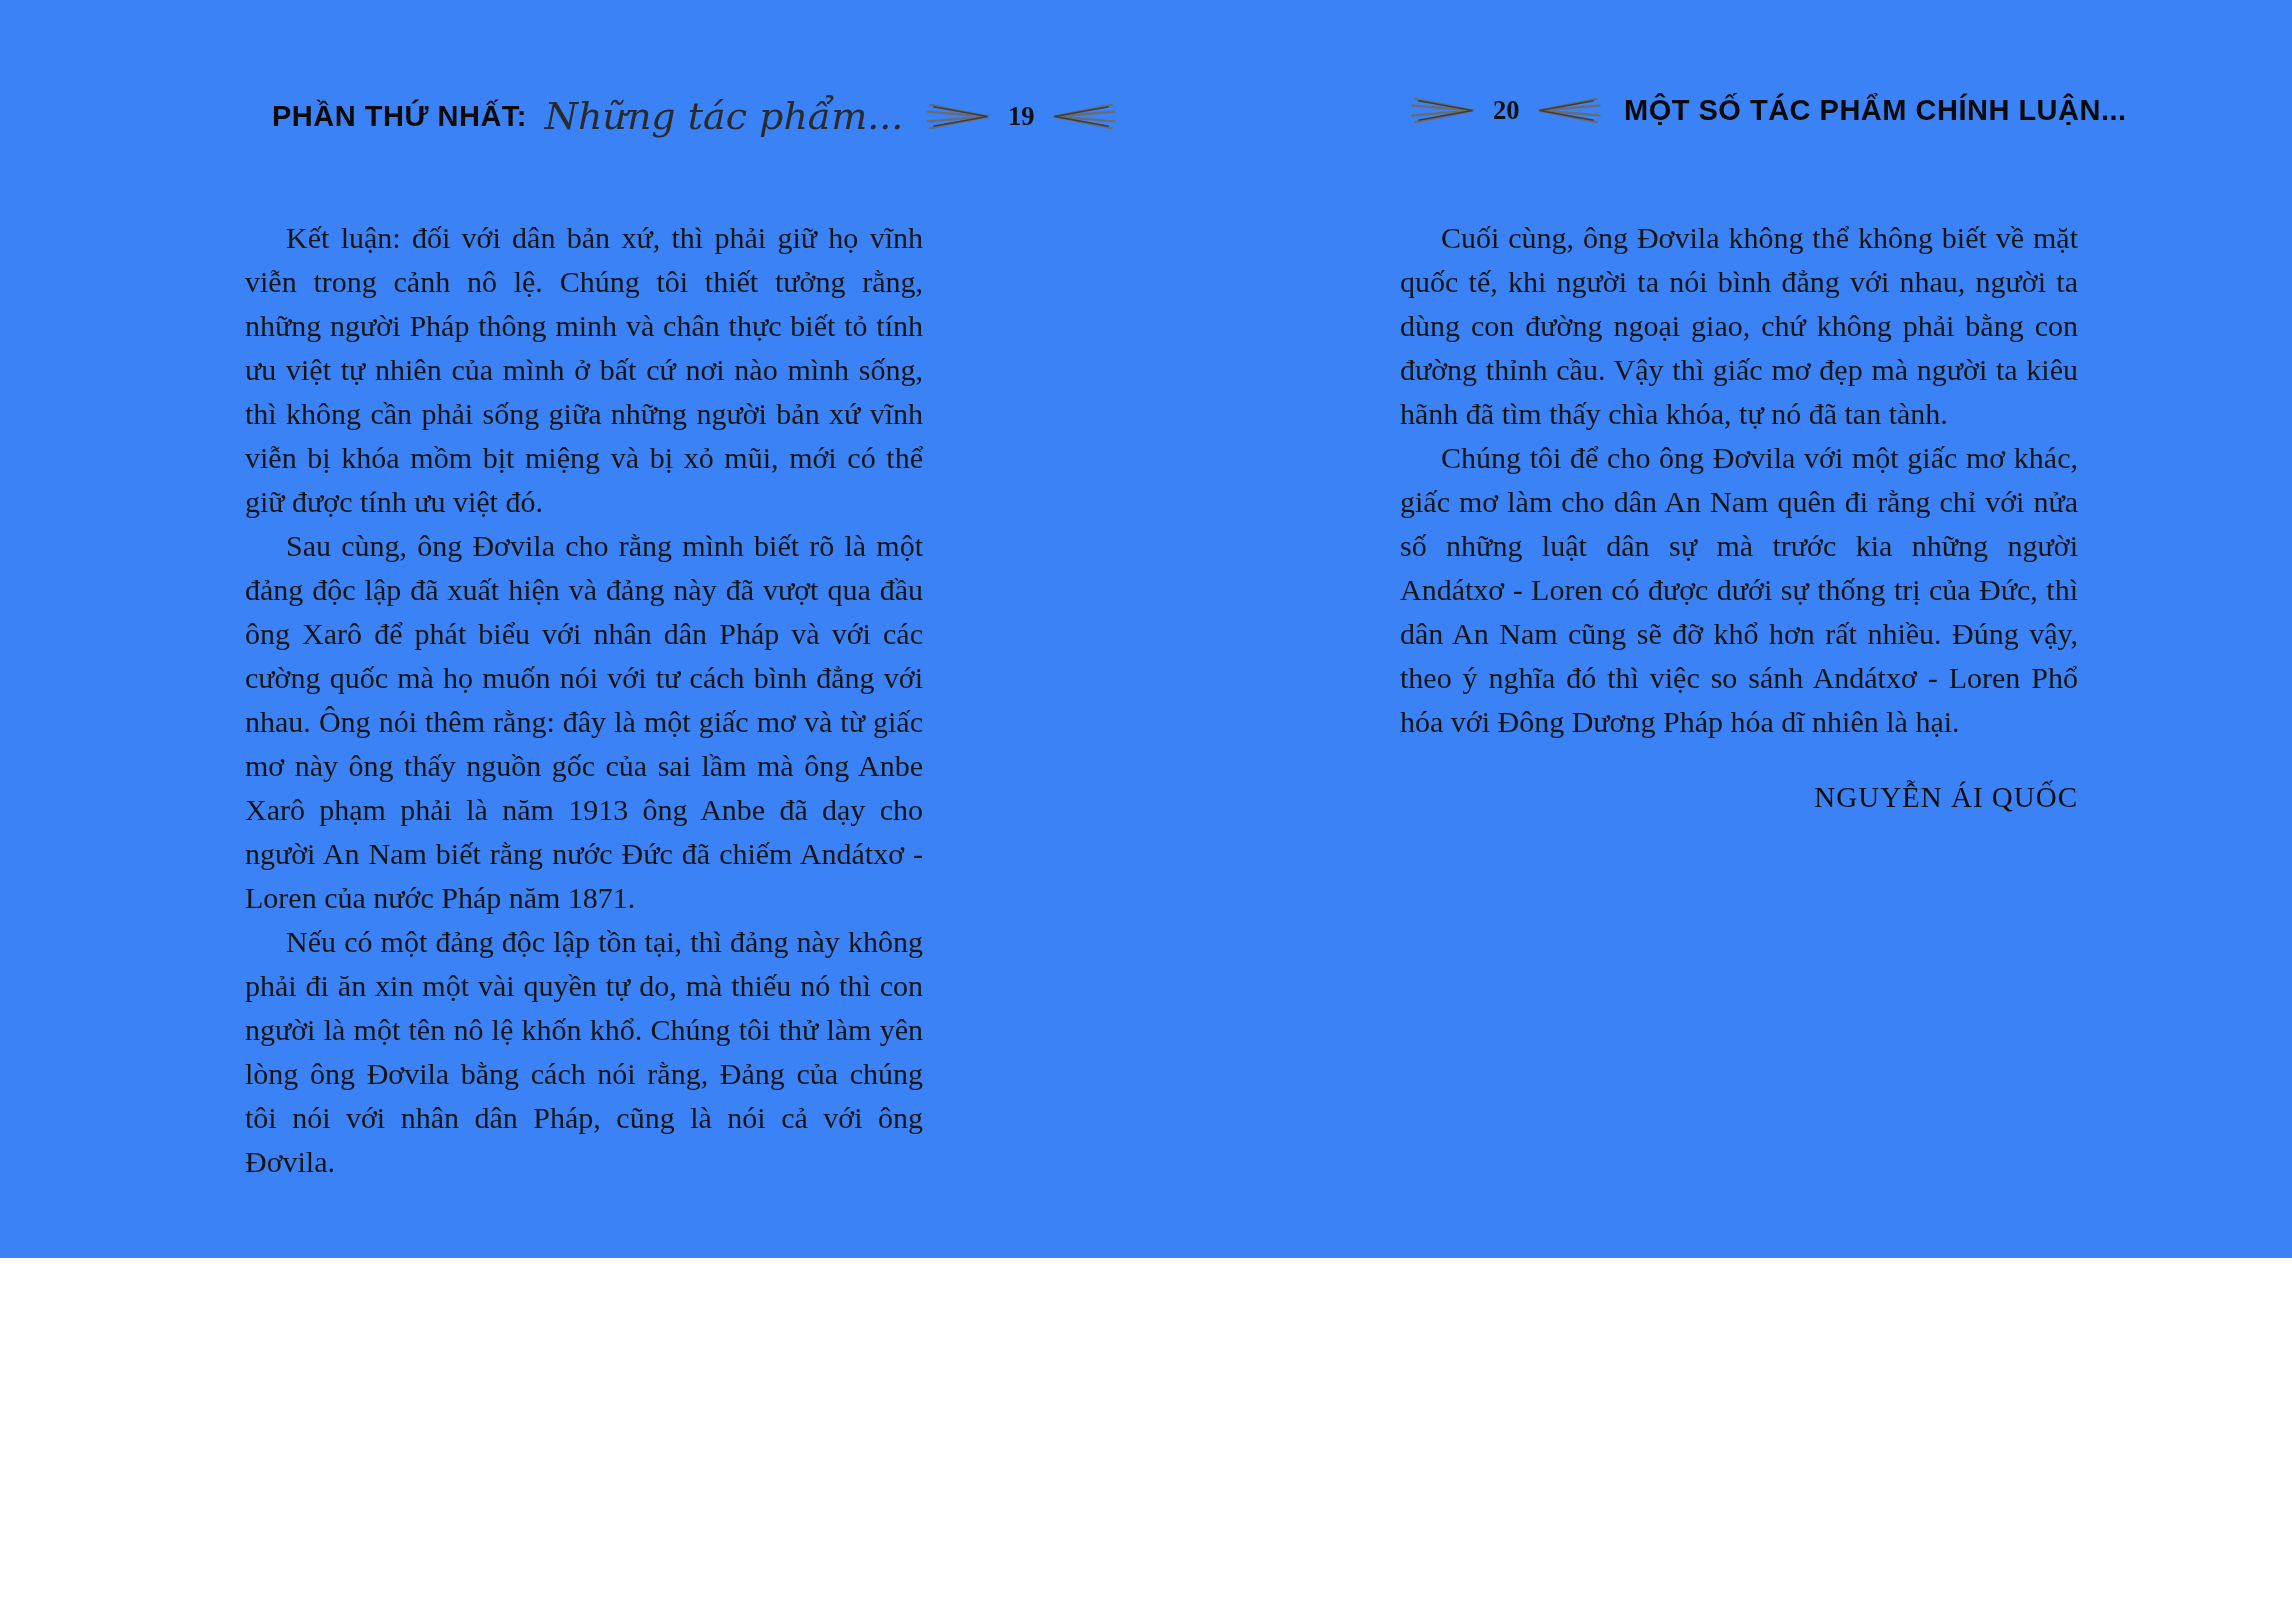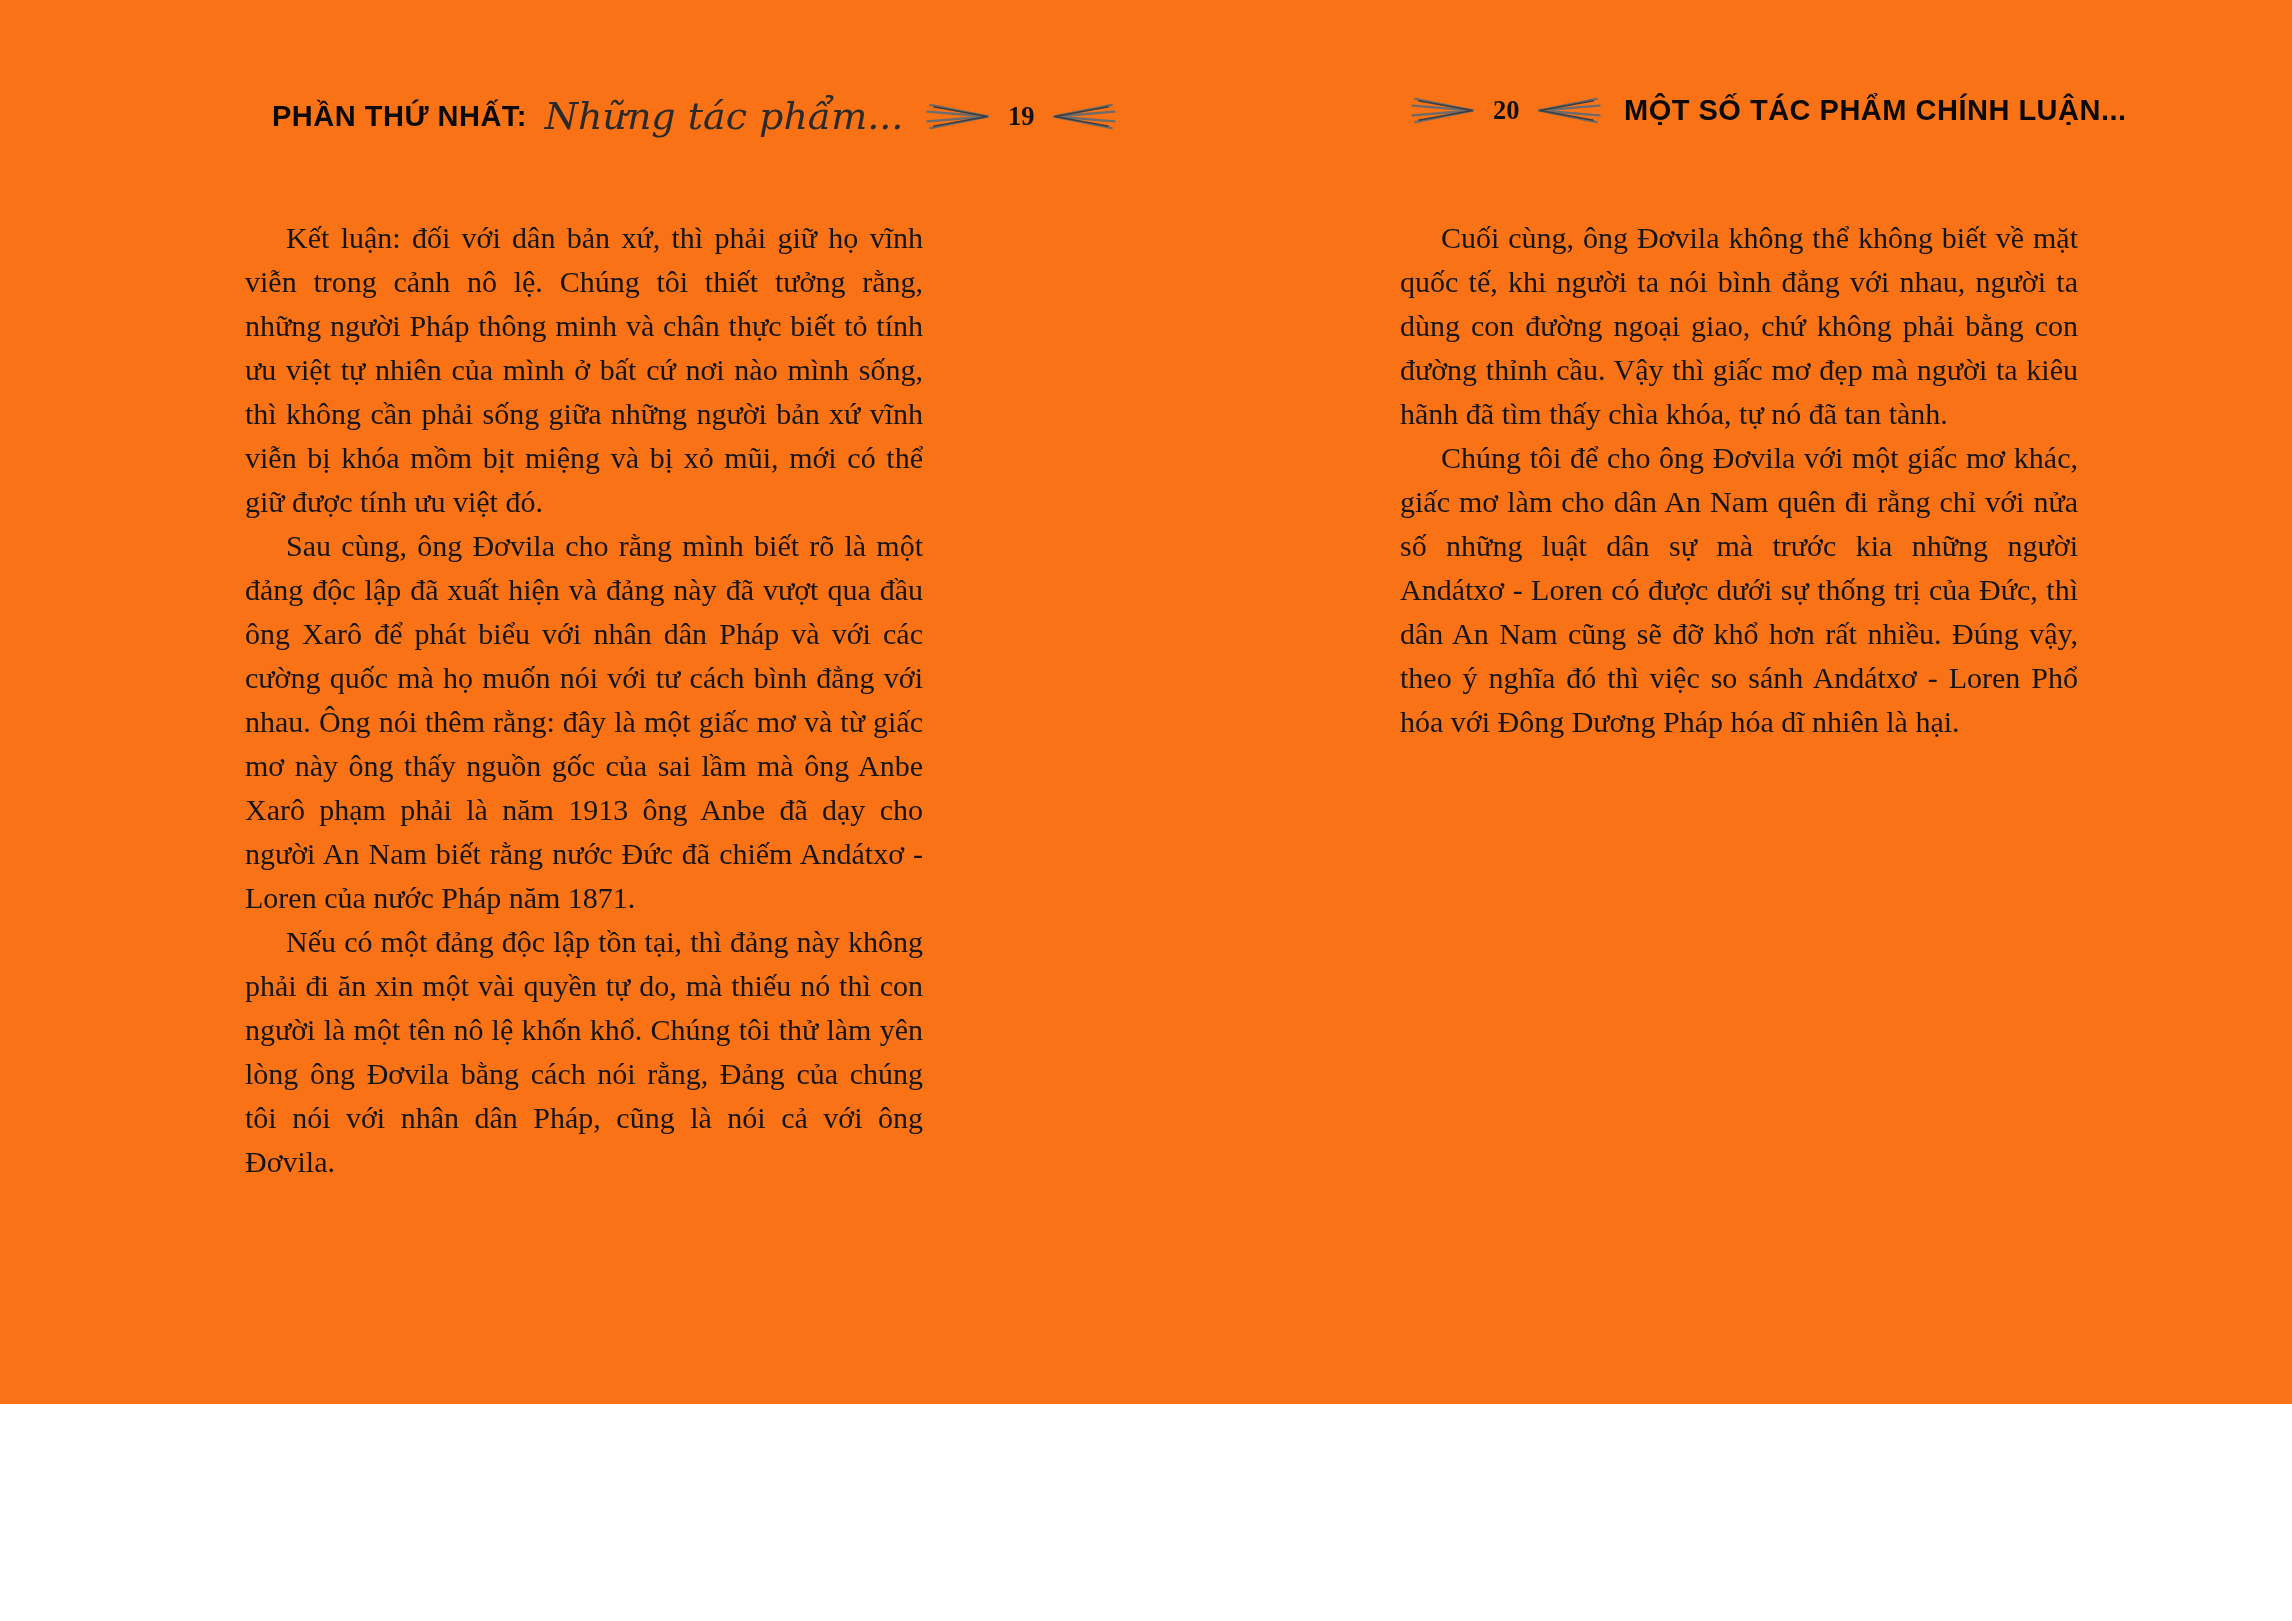--- a/index.html
+++ b/index.html
@@ -3,21 +3,21 @@
 <meta charset="utf-8">
 <style>
   html, body { margin:0; padding:0; background:#ffffff; }
   body {
     width:2293px; height:1621px;
     font-family:"Liberation Serif", serif;
     color:#121212;
     position:relative;
     overflow:hidden;
   }
-  .spread { position:relative; width:2293px; height:1404px; background:#f97316; }
+  .spread { position:relative; width:2293px; height:1258px; background:#3b82f6; }
 
   
   .header {
     position:absolute; top:94px;
     display:flex; align-items:center; gap:15.7px;
     white-space:nowrap;
   }
   .header-left  { left:272px; }
   .header-right { left:1404px; }
   .h-bold {
@@ -132,16 +132,17 @@
 
   <div class="col col-left">
     <p>Kết luận: đối với dân bản xứ, thì phải giữ họ vĩnh viễn trong cảnh nô lệ. Chúng tôi thiết tưởng rằng, những người Pháp thông minh và chân thực biết tỏ tính ưu việt tự nhiên của mình ở bất cứ nơi nào mình sống, thì không cần phải sống giữa những người bản xứ vĩnh viễn bị khóa mồm bịt miệng và bị xỏ mũi, mới có thể giữ được tính ưu việt đó.</p>
     <p>Sau cùng, ông Đơvila cho rằng mình biết rõ là một đảng độc lập đã xuất hiện và đảng này đã vượt qua đầu ông Xarô để phát biểu với nhân dân Pháp và với các cường quốc mà họ muốn nói với tư cách bình đẳng với nhau. Ông nói thêm rằng: đây là một giấc mơ và từ giấc mơ này ông thấy nguồn gốc của sai lầm mà ông Anbe Xarô phạm phải là năm 1913 ông Anbe đã dạy cho người An Nam biết rằng nước Đức đã chiếm Andátxơ - Loren của nước Pháp năm 1871.</p>
     <p>Nếu có một đảng độc lập tồn tại, thì đảng này không phải đi ăn xin một vài quyền tự do, mà thiếu nó thì con người là một tên nô lệ khốn khổ. Chúng tôi thử làm yên lòng ông Đơvila bằng cách nói rằng, Đảng của chúng tôi nói với nhân dân Pháp, cũng là nói cả với ông Đơvila.</p>
   </div>
 
   <div class="col col-right">
     <p>Cuối cùng, ông Đơvila không thể không biết về mặt quốc tế, khi người ta nói bình đẳng với nhau, người ta dùng con đường ngoại giao, chứ không phải bằng con đường thỉnh cầu. Vậy thì giấc mơ đẹp mà người ta kiêu hãnh đã tìm thấy chìa khóa, tự nó đã tan tành.</p>
     <p>Chúng tôi để cho ông Đơvila với một giấc mơ khác, giấc mơ làm cho dân An Nam quên đi rằng chỉ với nửa số những luật dân sự mà trước kia những người Andátxơ - Loren có được dưới sự thống trị của Đức, thì dân An Nam cũng sẽ đỡ khổ hơn rất nhiều. Đúng vậy, theo ý nghĩa đó thì việc so sánh Andátxơ - Loren Phổ hóa với Đông Dương Pháp hóa dĩ nhiên là hại.</p>
+    <div class="signature">NGUYỄN ÁI QUỐC</div>
   </div>
 
 </div>
 
 
 </body></html>

